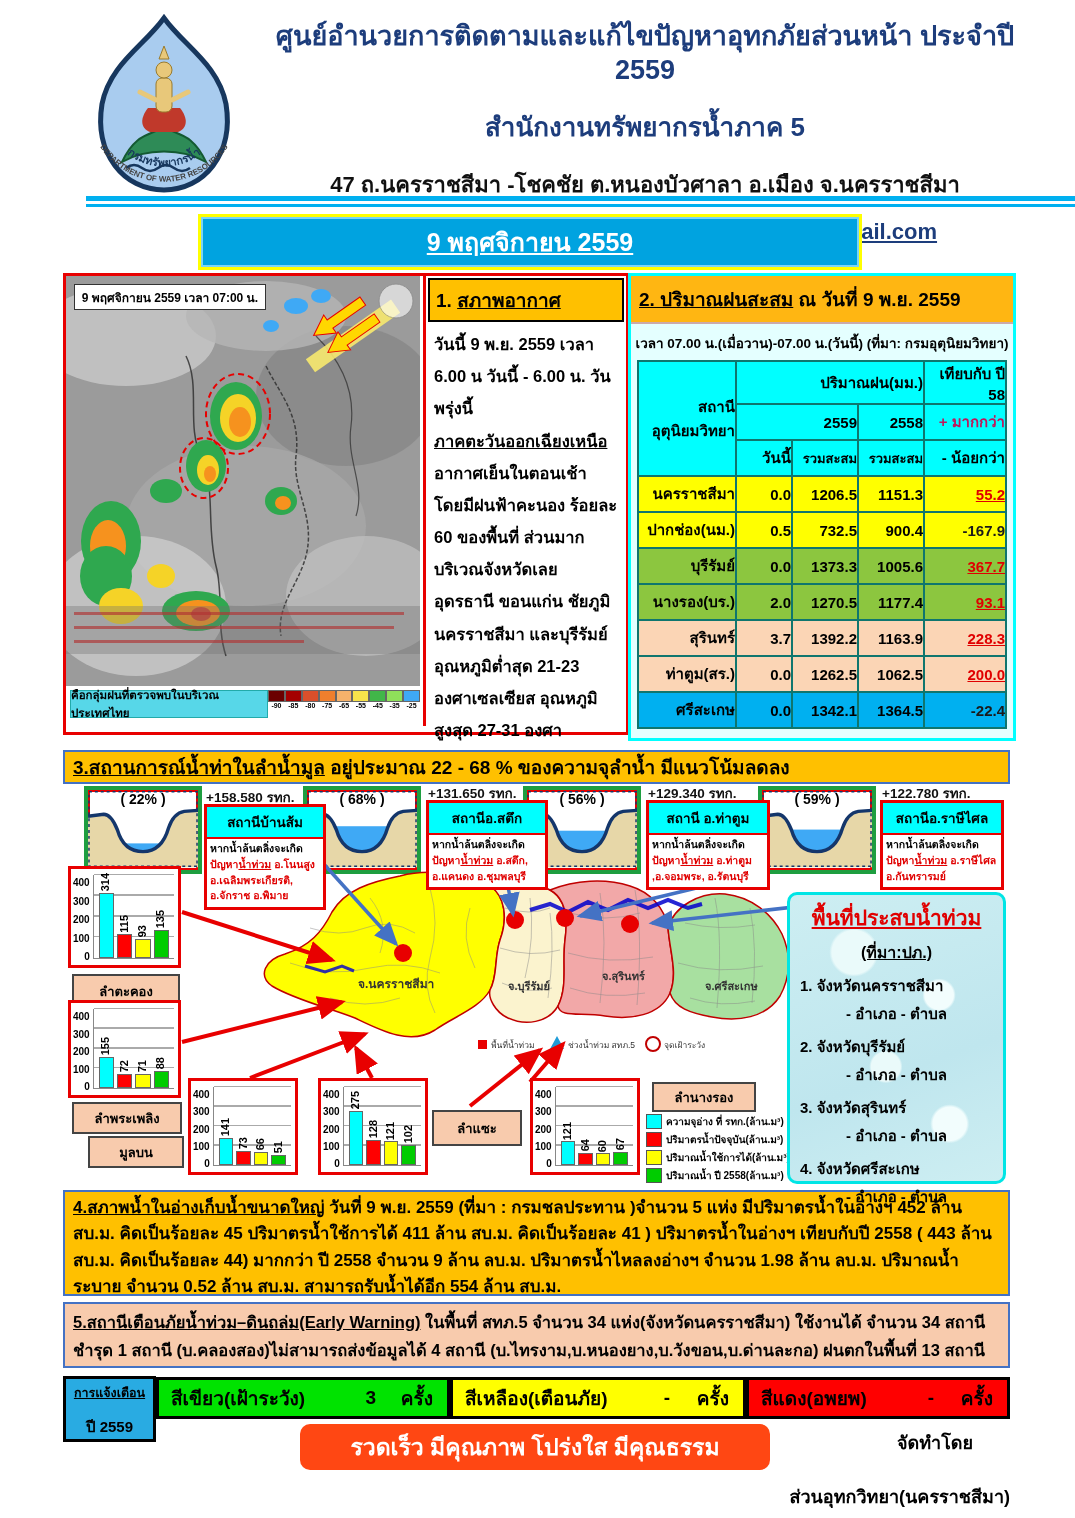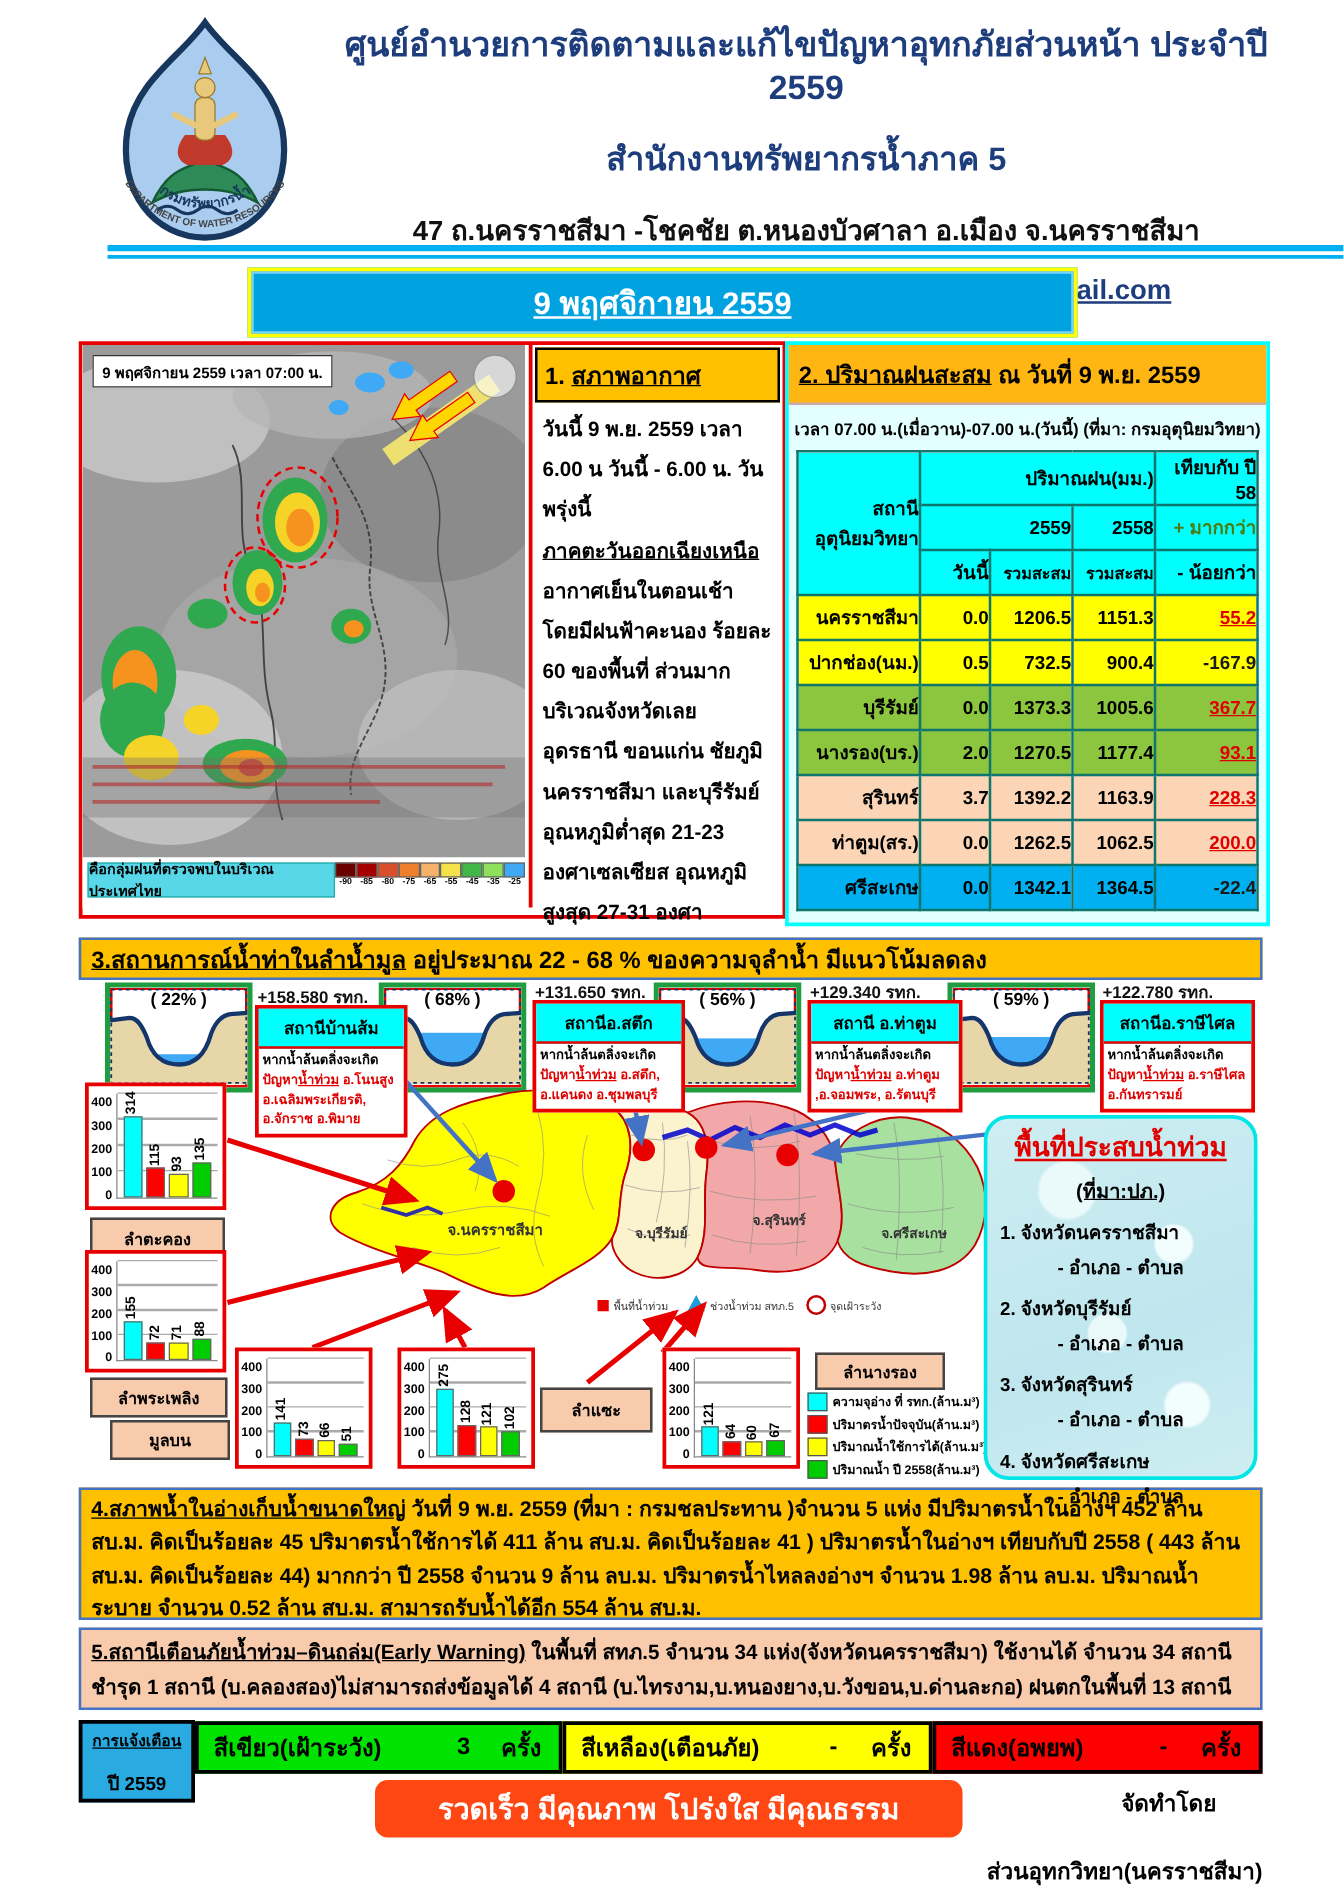--- a/index.html
+++ b/index.html
@@ -48,21 +48,21 @@
 
   
   #sec2{left:628px;top:273px;width:382px;height:462px;border:3px solid #00FFFF;background:#E4FFFF;}
   #sec2-title{margin:0;background:#FFB612;border-bottom:2px solid #caa;font-size:19px;font-weight:bold;
               padding:8px 8px;}
   #sec2-sub{font-size:13.5px;font-weight:bold;padding:8px 4px 6px;text-align:center;}
   #rain-table{border-collapse:collapse;table-layout:fixed;width:368px;margin:0 auto;}
   #rain-table th,#rain-table td{border:2px solid #0f766e;text-align:right;font-size:15px;
               font-weight:bold;padding:0;height:34px;overflow:hidden;}
   #rain-table th{background:#00FFFF;}
-  .red-hdr{color:#4d7c0f;}
+  .red-hdr{color:#be185d;}
   .row-yellow td{background:#FFFF00;}
   .row-green td{background:#8CC63F;}
   .row-peach td{background:#FBD5B5;}
   .row-blue td{background:#00B0F0;}
   td.diff-pos{color:#E00000;text-decoration:underline;}
   td.diff-neg{color:#1a1a1a;font-weight:bold;}
 
   
   #sec3-header{left:63px;top:750px;width:947px;height:34px;background:#FFC000;border:2px solid #4472C4;
                display:flex;align-items:center;font-size:19px;font-weight:bold;padding-left:8px;box-sizing:border-box;}
@@ -93,21 +93,21 @@
           transform:rotate(180deg);font-size:11px;font-weight:bold;line-height:1;}
   .res-label{background:#F8CBAD;border:2px solid #444;display:flex;align-items:center;justify-content:center;
              font-size:13px;font-weight:bold;z-index:3;}
   
   #res-legend{z-index:3;}
   .lg-item{display:flex;align-items:center;gap:4px;margin-bottom:3px;}
   .lg-sw{width:14px;height:13px;border:1px solid #555;flex:0 0 auto;}
   .lg-tx{font-size:10px;font-weight:bold;white-space:nowrap;}
 
   
-  #flood-box{left:787px;top:892px;width:219px;height:292px;border:3px solid #00E5E5;border-radius:20px;
+  #flood-box{left:787px;top:892px;width:219px;height:292px;border:3px solid #00E5E5;border-radius:10px;
              background:radial-gradient(circle at 30% 20%, #eafafa 8%, transparent 9%),
                         radial-gradient(circle at 70% 35%, #f2fdfd 6%, transparent 7%),
                         radial-gradient(circle at 45% 60%, #eafafa 7%, transparent 8%),
                         radial-gradient(circle at 75% 80%, #f2fdfd 6%, transparent 7%),
                         linear-gradient(160deg,#cdeef2,#bfe6ee 60%,#cdeef2);
              box-sizing:border-box;padding:6px 10px;z-index:3;}
   #flood-title{text-align:center;font-size:21px;font-weight:bold;color:#E00000;text-decoration:underline;}
   #flood-src{text-align:center;font-size:16px;font-weight:bold;text-decoration:underline;margin-top:6px;}
   .flood-item{font-size:15px;font-weight:bold;margin-top:9px;}
   .flood-detail{font-size:15px;font-weight:bold;text-align:center;margin-top:4px;}

